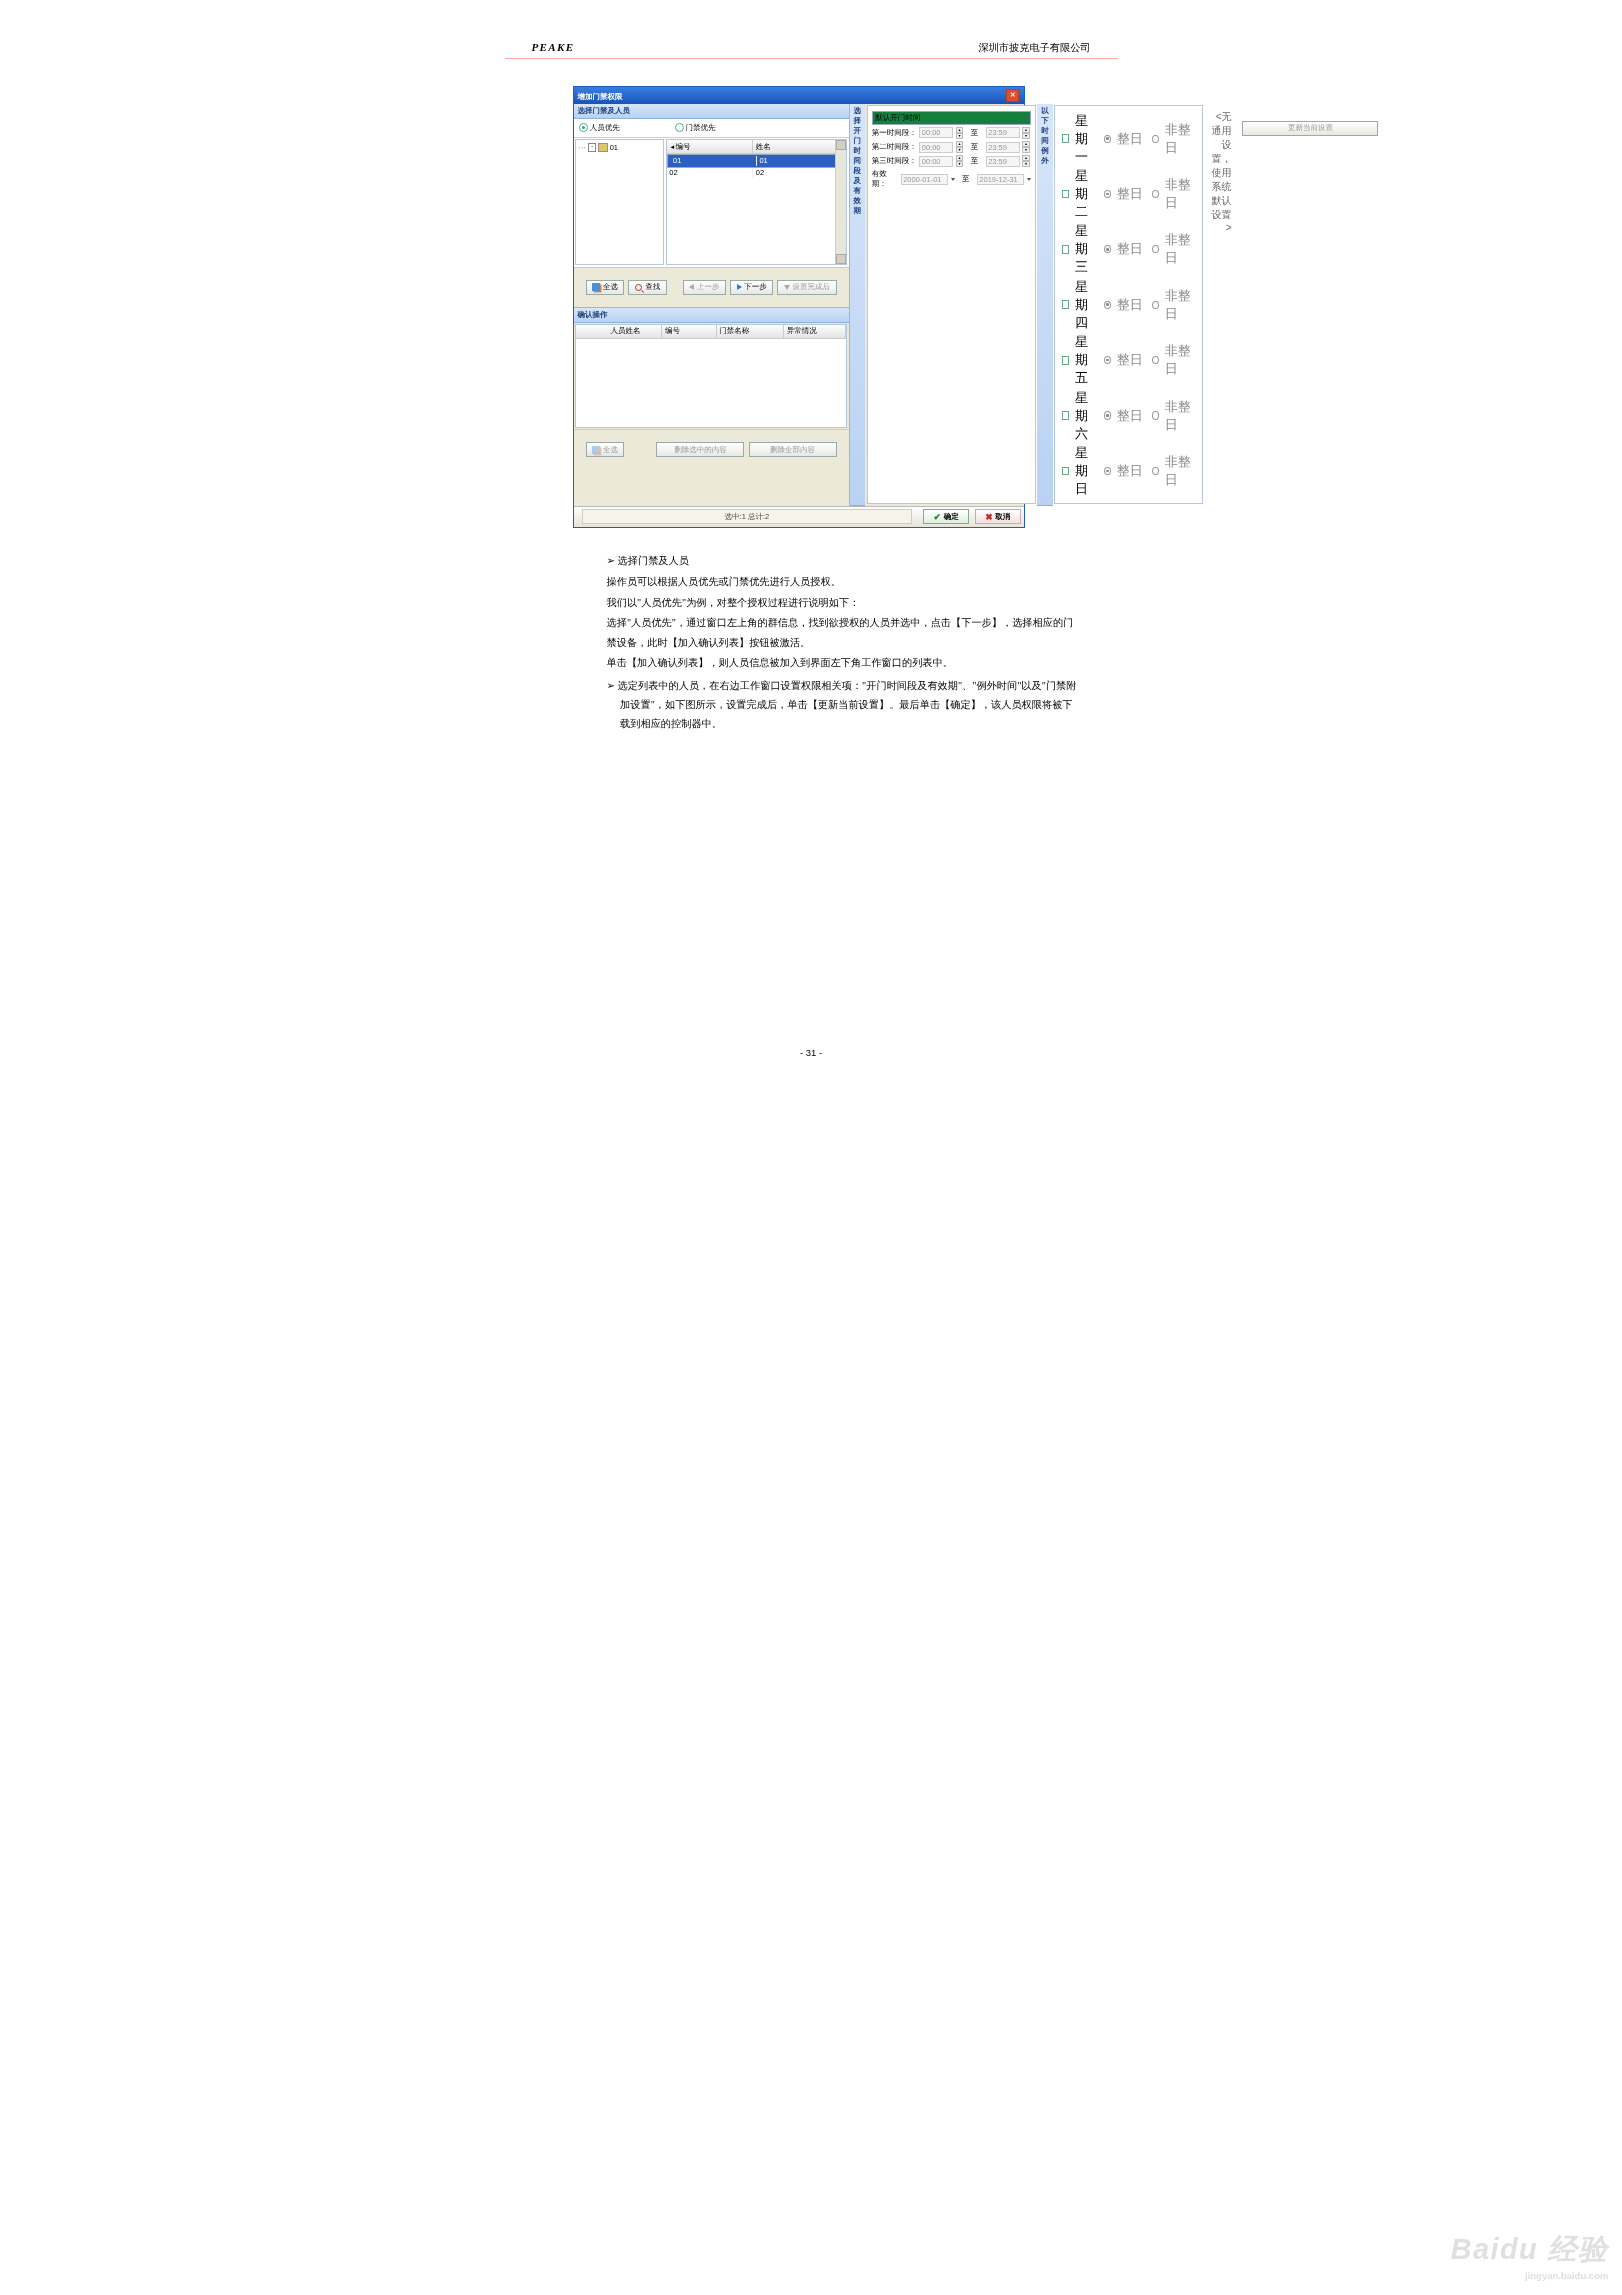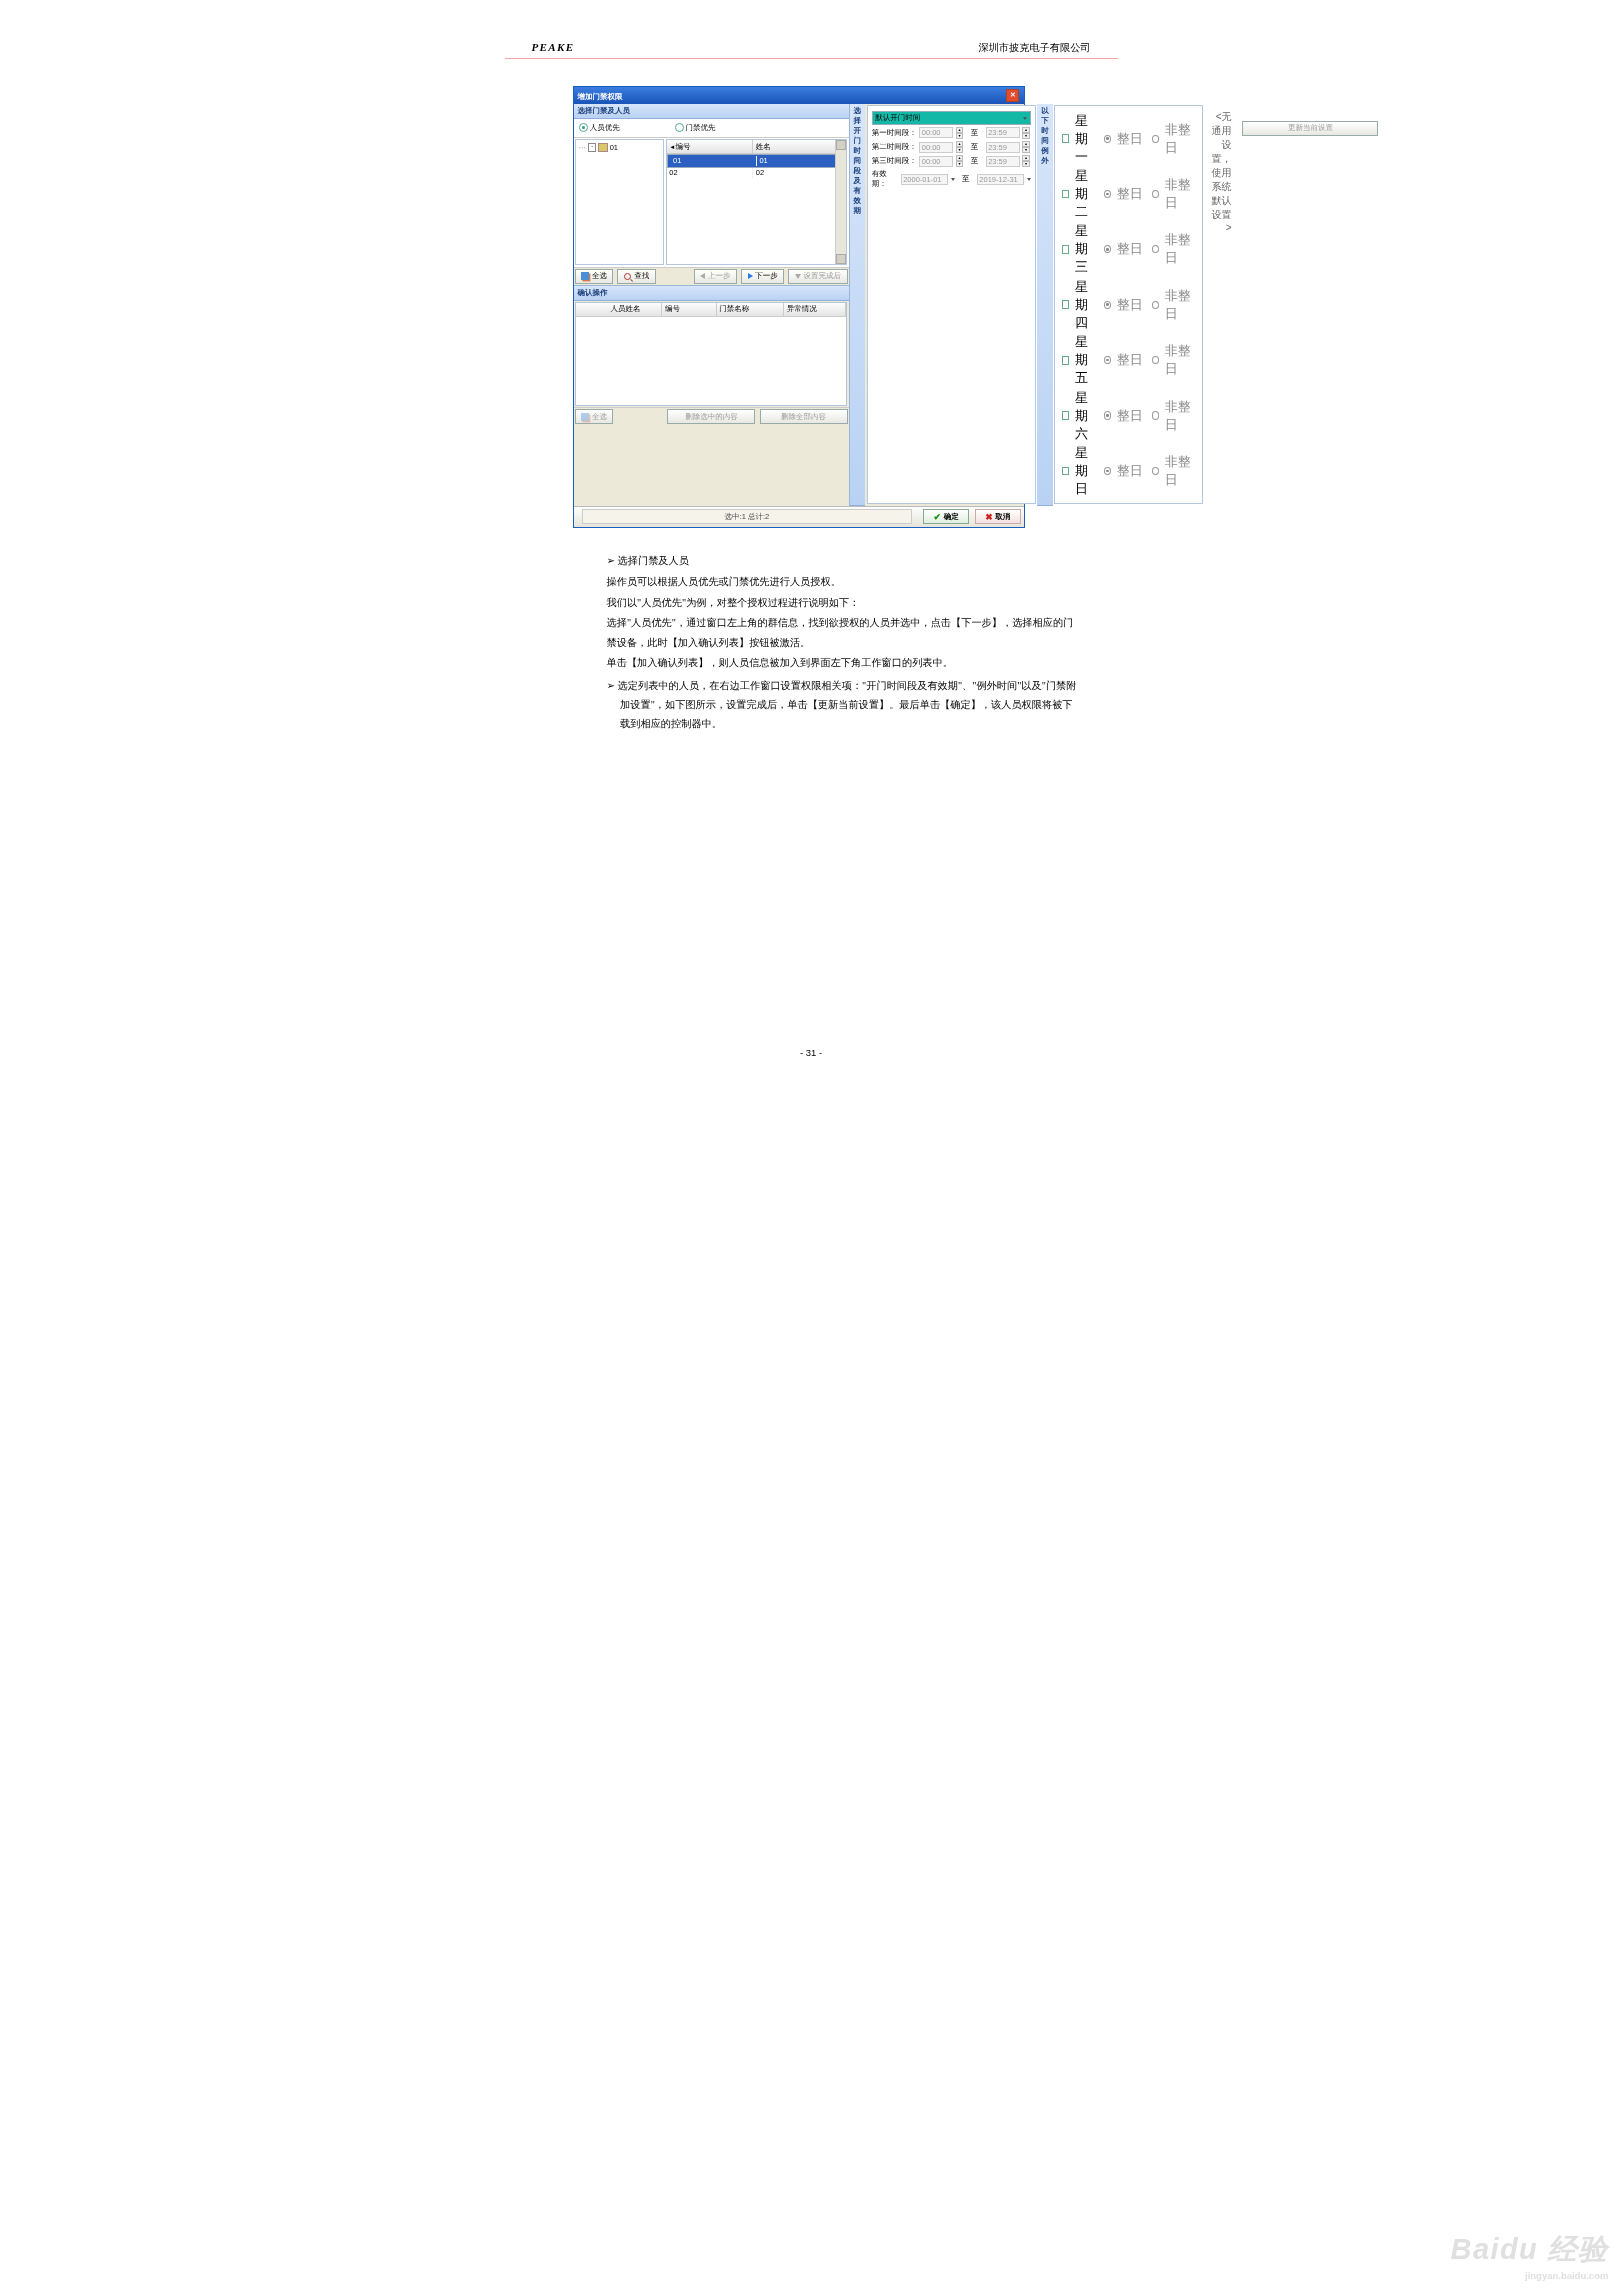--- a/index.html
+++ b/index.html
@@ -27,39 +27,39 @@
   .listw { flex:1; border:0.7px solid #b5c7de; margin:1.4px 1.4px 1.4px 0; position:relative; overflow:hidden; }
   .lhdr { display:flex; background:linear-gradient(#fdfdfd,#e4e4e4); border-bottom:0.7px solid #ccc; }
   .lhdr div { padding:1.4px 2.7px; border-right:0.7px solid #ccc; font-size:7.5px; }
   .lrow { display:flex; }
   .lrow div { padding:0.7px 2.7px; border-right:0.7px solid #eee; font-size:7.5px; }
   .lrow.sel { background:#2b5fc1; color:#fff; }
   .c1 { width:80px; } .c2 { flex:1; }
   .sbar { position:absolute; right:0; top:0; bottom:0; width:10.2px; background:#e8e5d9; border-left:0.7px solid #ccc; }
   .sbar::before,.sbar::after { content:""; position:absolute; left:0; right:0; height:10.2px; background:#d4d0c4; border:0.7px solid #aaa; box-sizing:border-box; }
   .sbar::before { top:0; } .sbar::after { bottom:0; }
-  .btnrow { padding:1px; display:flex; gap:4.1px; background:#ece9d8; border-top:0.7px solid #ccc;align-items:flex-end; }
+  .btnrow { padding:12px; display:flex; gap:4.1px; background:#ece9d8; border-top:0.7px solid #ccc;align-items:flex-end; }
   .btn { border:0.7px solid #9aa; background:linear-gradient(#fff,#e8e8e2); padding:1.4px 5.5px; display:flex; align-items:center; gap:2.7px; font-size:7.5px; cursor:pointer; }
   .btn.dis { color:#999; }
   .ico { width:8.2px; height:8.2px; display:inline-block; }
   .ico.copy { background:#4a90d9; box-shadow:1.4px 1.4px 0 #d97a4a; }
   .ico.find { border:1.4px solid #a33; border-radius:50%; width:5.5px; height:5.5px; position:relative; }
   .ico.find::after { content:""; position:absolute; width:3.4px; height:1.4px; background:#a33; bottom:-2px; right:-2.7px; transform:rotate(45deg); }
   .ico.play { width:0; height:0; border-left:5.5px solid #2a7de0; border-top:3.4px solid transparent; border-bottom:3.4px solid transparent; }
   .ico.playg { width:0; height:0; border-left:5.5px solid #aaa; border-top:3.4px solid transparent; border-bottom:3.4px solid transparent; transform:scaleX(-1); }
   .ico.dn { width:0; height:0; border-top:5.5px solid #aaa; border-left:3.4px solid transparent; border-right:3.4px solid transparent; }
   .confirm { border-top:0.7px solid #9cb6d8; }
   .ctbl { background:#fff; margin:1.4px; border:0.7px solid #b5c7de; height:102px; }
   .chdr { display:flex; background:linear-gradient(#fdfdfd,#e4e4e4); border-bottom:0.7px solid #ccc;padding-left:32px; }
   .chdr div { padding:1.4px 2.7px; border-right:0.7px solid #ccc; font-size:7.5px; }
   .cc1{width:48px}.cc2{width:48px}.cc3{width:61px}.cc4{flex:1}
 
   .rsect { padding:3.4px 4.1px; background:#fff; margin:1.4px; border:0.7px solid #b5c7de; }
   .drow { display:flex; align-items:center; gap:2.7px; margin:2px 0; font-size:7.5px; }
-  .sel { border:0.7px solid #9ab; padding:0.7px 2.7px; flex:1; background:#14b8a6; display:flex; justify-content:space-between; align-items:center; }
+  .sel { border:0.7px solid #9ab; padding:0.7px 2.7px; flex:1; background:#15803d; display:flex; justify-content:space-between; align-items:center; }
   .tinp { border:0.7px solid #ccc; padding:0 1.4px; width:29px; color:#999; background:#f5f5f5; display:inline-flex; align-items:center; }
   .dinp { border:0.7px solid #ccc; padding:0 1.4px; width:48px; color:#999; background:#f5f5f5; display:inline-flex; align-items:center; }
   .spn { width:7.5px; display:flex; flex-direction:column; }
   .spn span { height:4.1px; border:0.7px solid #bbb; font-size:4.1px; line-height:3.4px; text-align:center; background:#eee; }
   .chev { width:0;height:0;border-left:2.7px solid transparent;border-right:2.7px solid transparent;border-top:3.4px solid #555; }
   .exc { background:#fff; margin:1.4px; border:0.7px solid #b5c7de; padding:4.1px 6.8px; }
   .erow { display:flex; align-items:center; gap:5.5px; margin:1.4px 0; font-size:13px; }
   .cb { width:6.8px; height:6.8px; border:0.7px solid #6a8; display:inline-block; }
   .rd { width:6.1px; height:6.1px; border:0.7px solid #999; border-radius:50%; display:inline-flex; align-items:center; justify-content:center; }
   .rd.on::after { content:""; width:2.7px; height:2.7px; background:#888; border-radius:50%; }

